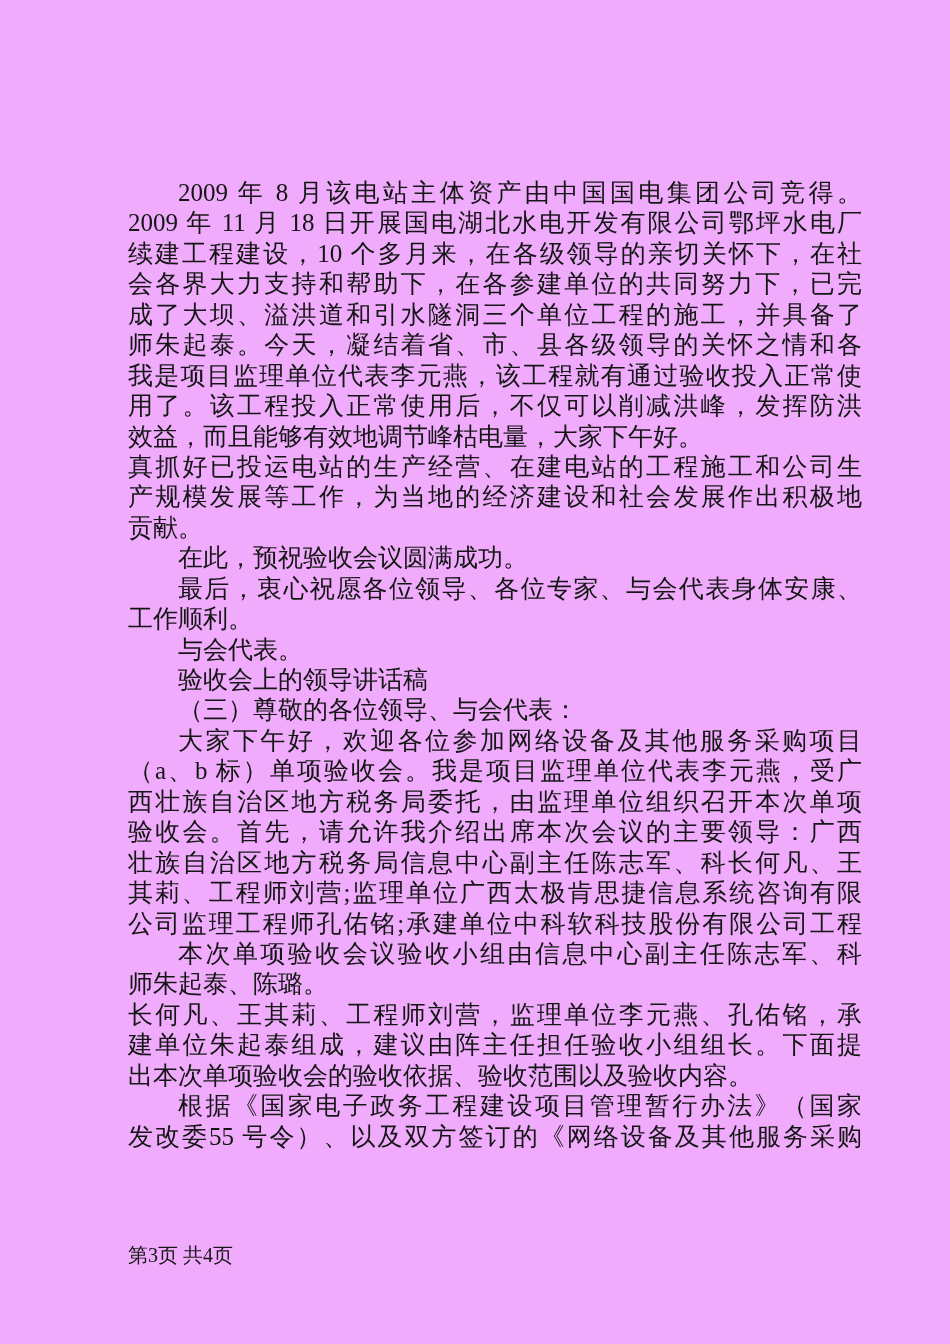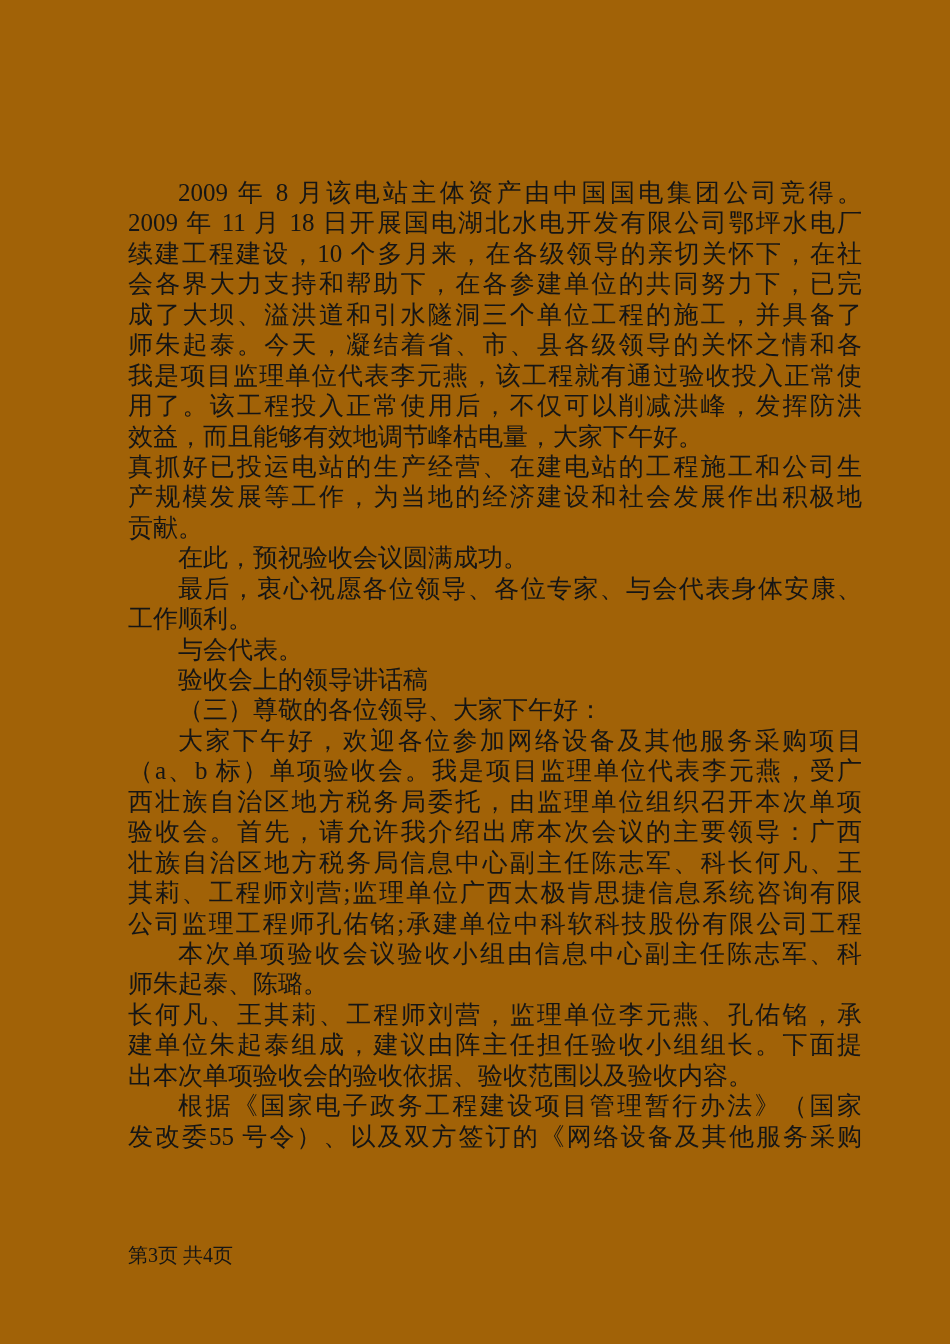--- a/index.html
+++ b/index.html
@@ -4,21 +4,21 @@
 <style>
   html, body {
     margin: 0;
     padding: 0;
     background: #ffffff;
   }
   .page {
     position: relative;
     width: 950px;
     height: 1344px;
-    background: #a16207;
+    background: #f0abfc;
     overflow: hidden;
     font-family: "Liberation Serif", "DejaVu Serif", serif;
     color: #151515;
   }
   .doc-body {
     position: absolute;
     left: 128px;
     top: 178px;
     width: 734px;
     font-size: 25px;
@@ -64,21 +64,21 @@
       <div class="line fill">用了。该工程投入正常使用后，不仅可以削减洪峰，发挥防洪</div>
       <div class="line">效益，而且能够有效地调节峰枯电量，大家下午好。</div>
       <div class="line fill">真抓好已投运电站的生产经营、在建电站的工程施工和公司生</div>
       <div class="line fill">产规模发展等工作，为当地的经济建设和社会发展作出积极地</div>
       <div class="line">贡献。</div>
       <div class="line indent">在此，预祝验收会议圆满成功。</div>
       <div class="line fill indent">最后，衷心祝愿各位领导、各位专家、与会代表身体安康、</div>
       <div class="line">工作顺利。</div>
       <div class="line indent">与会代表。</div>
       <div class="line indent">验收会上的领导讲话稿</div>
-      <div class="line indent">（三）尊敬的各位领导、大家下午好：</div>
+      <div class="line indent">（三）尊敬的各位领导、与会代表：</div>
       <div class="line fill indent">大家下午好，欢迎各位参加网络设备及其他服务采购项目</div>
       <div class="line fill">（a、b 标）单项验收会。我是项目监理单位代表李元燕，受广</div>
       <div class="line fill">西壮族自治区地方税务局委托，由监理单位组织召开本次单项</div>
       <div class="line fill">验收会。首先，请允许我介绍出席本次会议的主要领导：广西</div>
       <div class="line fill">壮族自治区地方税务局信息中心副主任陈志军、科长何凡、王</div>
       <div class="line fill">其莉、工程师刘营;监理单位广西太极肯思捷信息系统咨询有限</div>
       <div class="line fill">公司监理工程师孔佑铭;承建单位中科软科技股份有限公司工程</div>
       <div class="line fill indent">本次单项验收会议验收小组由信息中心副主任陈志军、科</div>
       <div class="line">师朱起泰、陈璐。</div>
       <div class="line fill">长何凡、王其莉、工程师刘营，监理单位李元燕、孔佑铭，承</div>

